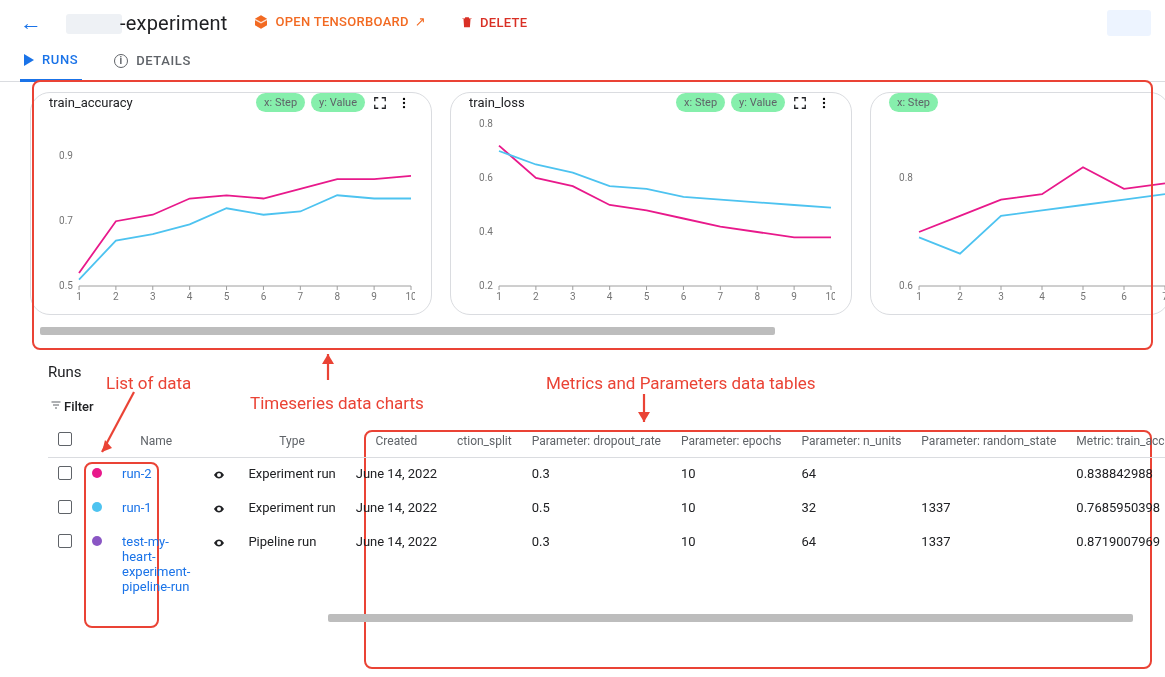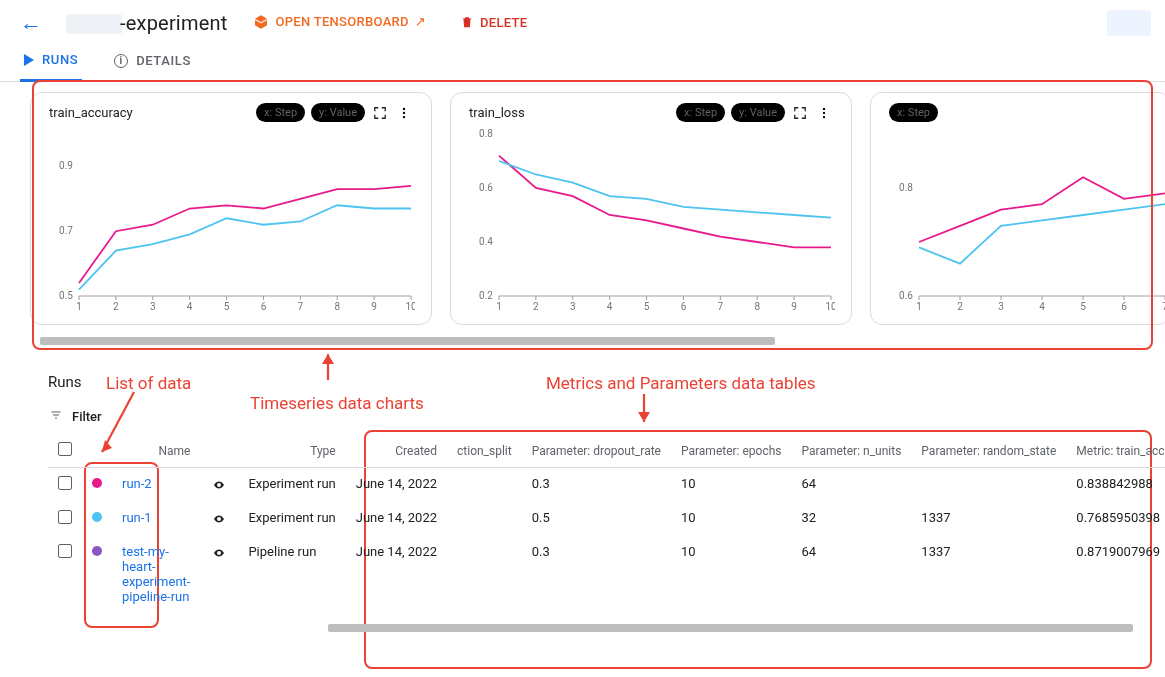--- a/index.html
+++ b/index.html
@@ -39,39 +39,39 @@
   
   .frame{position:absolute;border:2px solid var(--highlight);border-radius:8px;pointer-events:none}
   .frame.charts{left:32px;top:80px;width:1121px;height:270px}
   .frame.names{left:84px;top:462px;width:75px;height:166px}
   .frame.table{left:364px;top:430px;width:788px;height:239px}
   .anno{position:absolute;color:var(--highlight);font-size:17px;pointer-events:none}
   .arrow{position:absolute;pointer-events:none}
 
   
   .charts-wrap{display:flex;gap:18px;padding:10px 10px 8px 30px;overflow:hidden}
-  .card{border:1px solid var(--border);border-radius:12px;width:402px;flex:0 0 402px;padding:10px 18px 6px 18px}
+  .card{border:1px solid var(--border);border-radius:20px;width:402px;flex:0 0 402px;padding:0 18px 6px 18px}
   .card.last{width:300px;flex:0 0 300px;padding-right:2px}
   .card-hd{display:flex;align-items:center;gap:6px;margin-bottom:6px}
   .card-title{font-size:13px;flex:1;}
-  .pill{background:#000000;border-radius:11px;font-size:11px;padding:3px 8px;color:var(--gray)}
+  .pill{background:#86efac;border-radius:11px;font-size:11px;padding:3px 8px;color:var(--gray)}
   .fs-ico,.more-ico{width:18px;height:18px;display:flex;align-items:center;justify-content:center;cursor:pointer}
   .card svg{display:block}
   .tracks{height:8px;background:#bdbdbd;border-radius:2px;margin:4px 34px 0 34px}
 
   
   .runs-section{padding:12px 22px 0 48px}
   .runs-head{font-size:15px;margin:16px 0 18px 0}
-  .filter-row{display:flex;align-items:flex-start;gap:8px;color:var(--gray)}
+  .filter-row{display:flex;align-items:flex-start;color:var(--gray)}
   .filter-row b{color:var(--text);font-weight:500}
   .filter-input{border:none;outline:none;font-size:13px;color:var(--gray);width:260px}
 
   .table-wrap{position:relative}
   .tbl{border-collapse:collapse;width:100%;margin-top:10px}
-  .tbl th{text-align:right;font-weight:400;font-size:12px;color:var(--gray);padding:8px 10px;border-bottom:1px solid var(--border);white-space:nowrap}
+  .tbl th{text-align:center;font-weight:400;font-size:12px;color:var(--gray);padding:8px 10px;border-bottom:1px solid var(--border);white-space:nowrap}
   .tbl td{font-size:13px;padding:8px 10px;vertical-align:top;white-space:nowrap}
   .chk{width:14px;height:14px;border:1.5px solid var(--gray);border-radius:2px;display:inline-block}
   .dot{width:10px;height:10px;border-radius:50%;display:inline-block}
   .link{color:var(--blue);text-underline-offset:2px;cursor:pointer}
   .wrap-link{white-space:normal;max-width:74px}
   .eye{width:18px;height:18px;display:inline-flex;align-items:center;justify-content:center;cursor:pointer}
 
   .htrack{position:absolute;left:280px;right:10px;bottom:-20px;height:8px;background:#bdbdbd;border-radius:2px}
 </style>
 </head>

